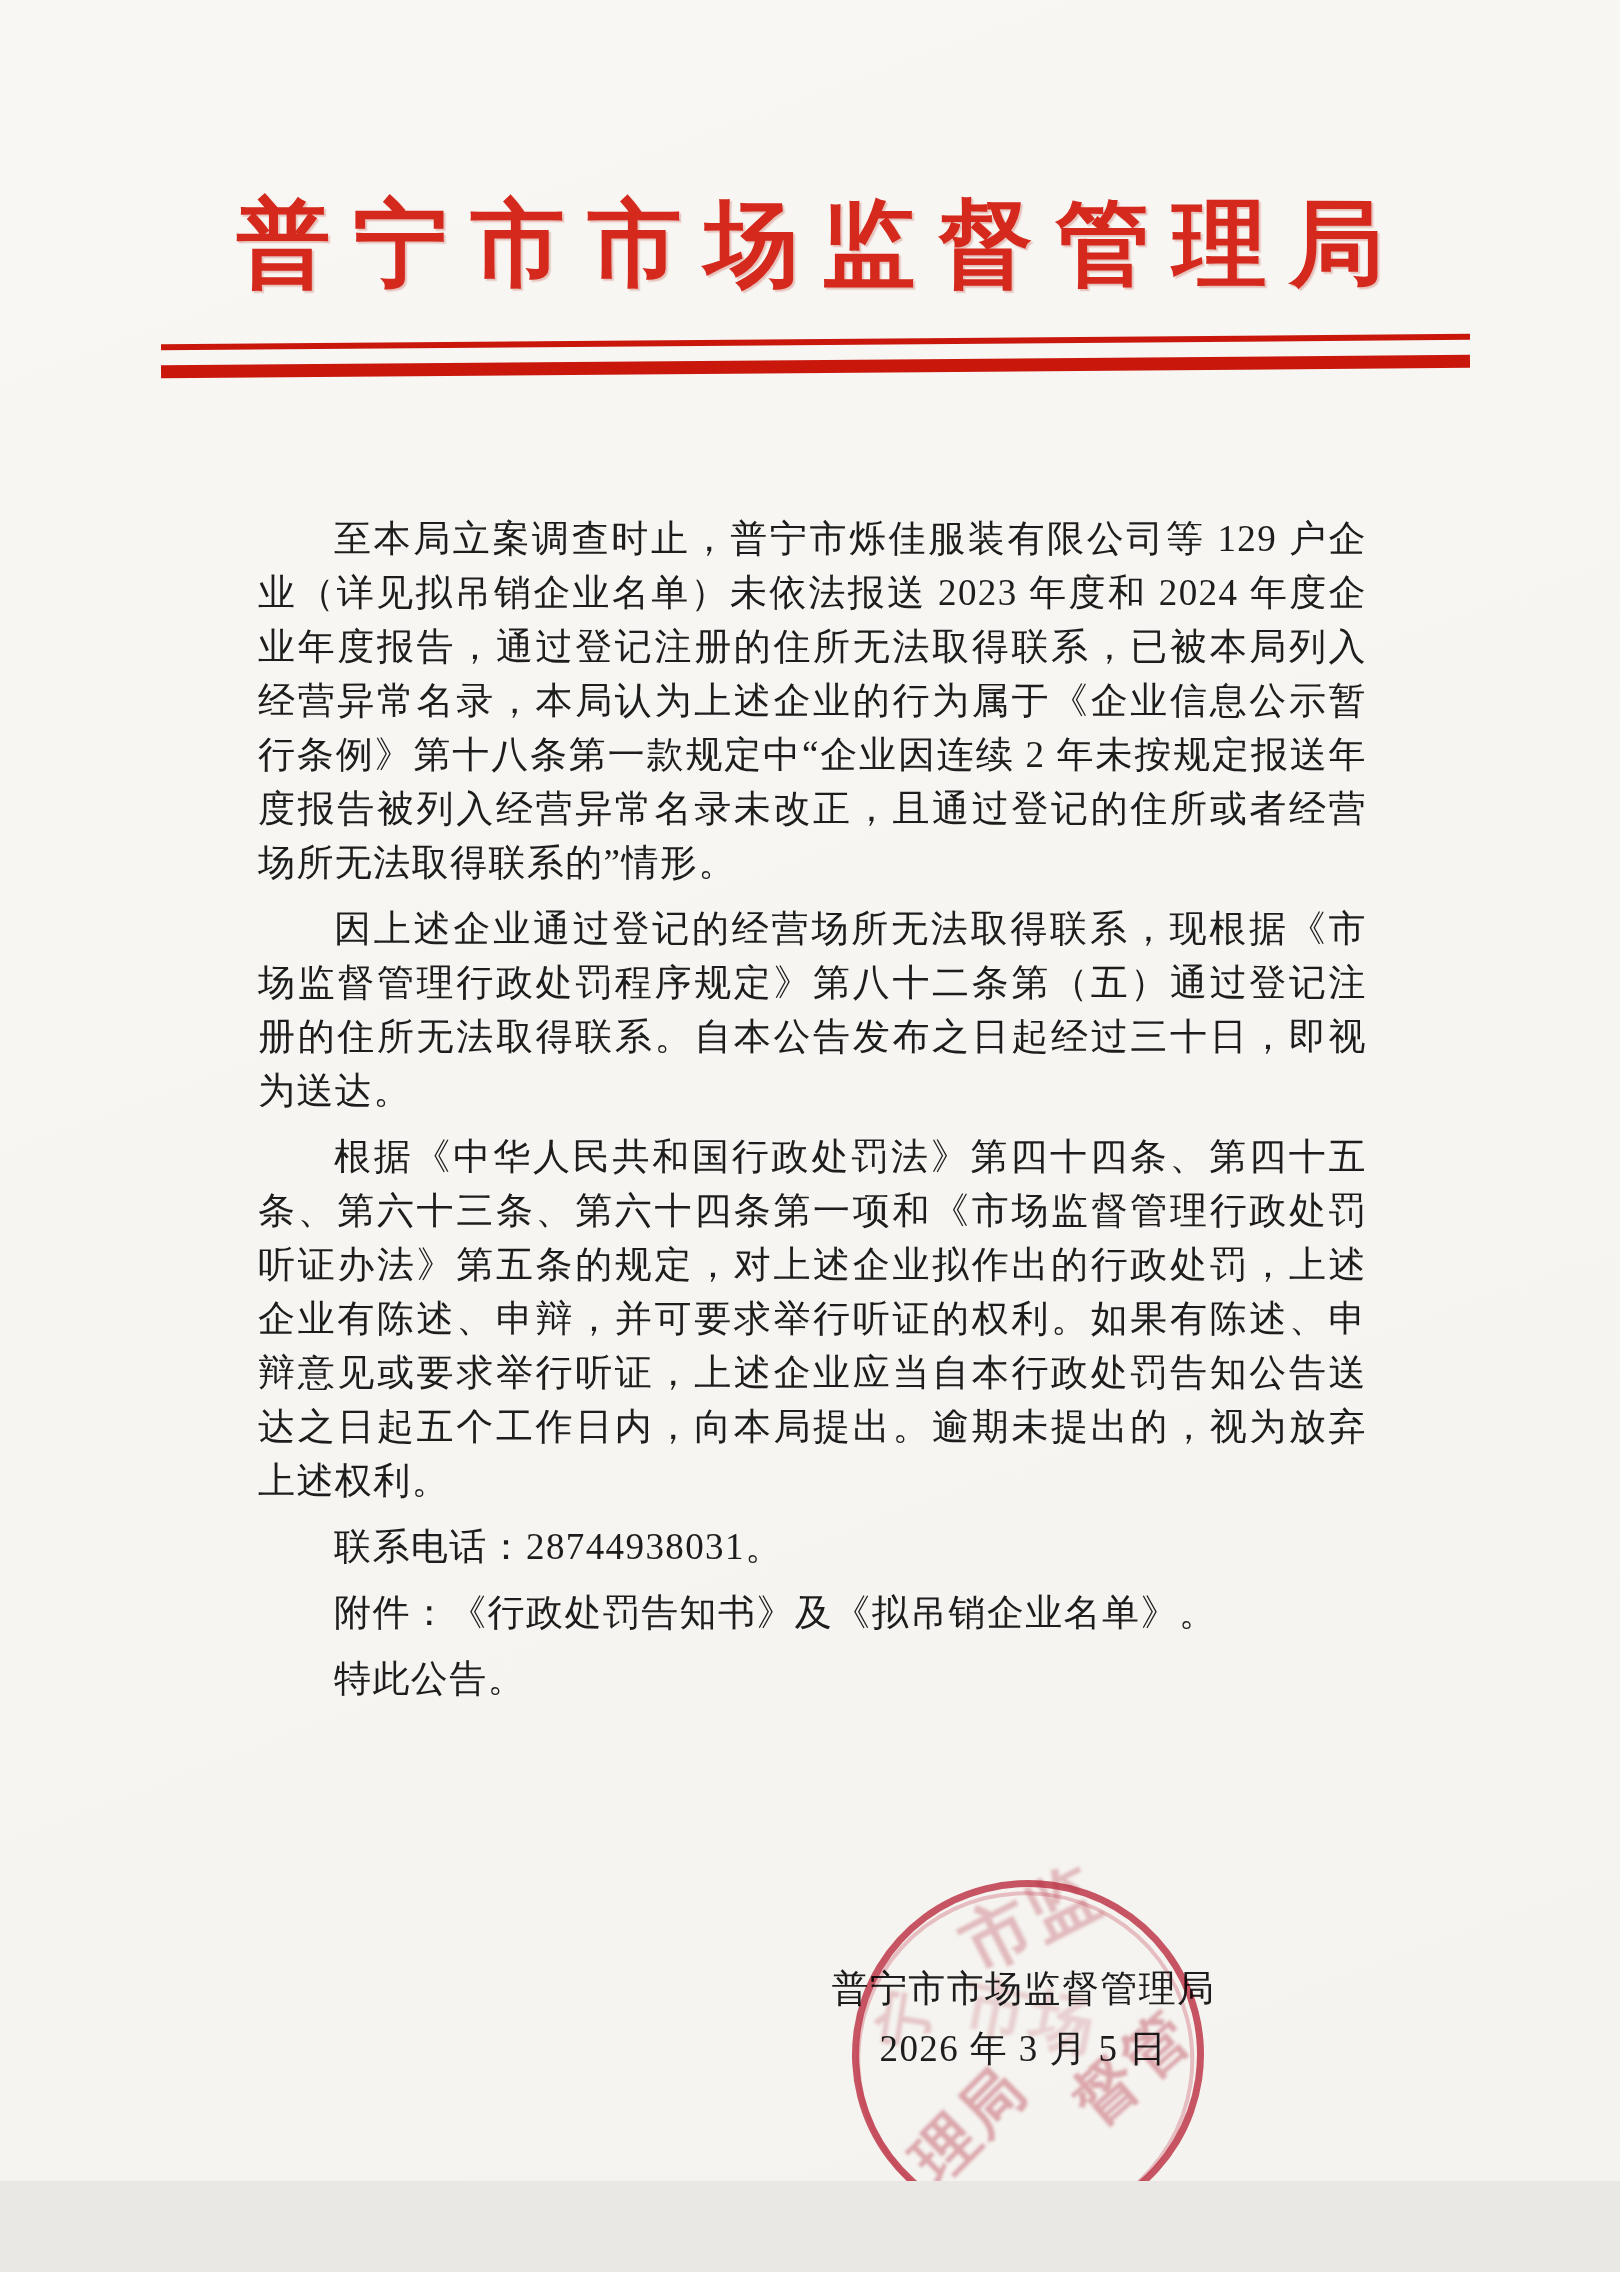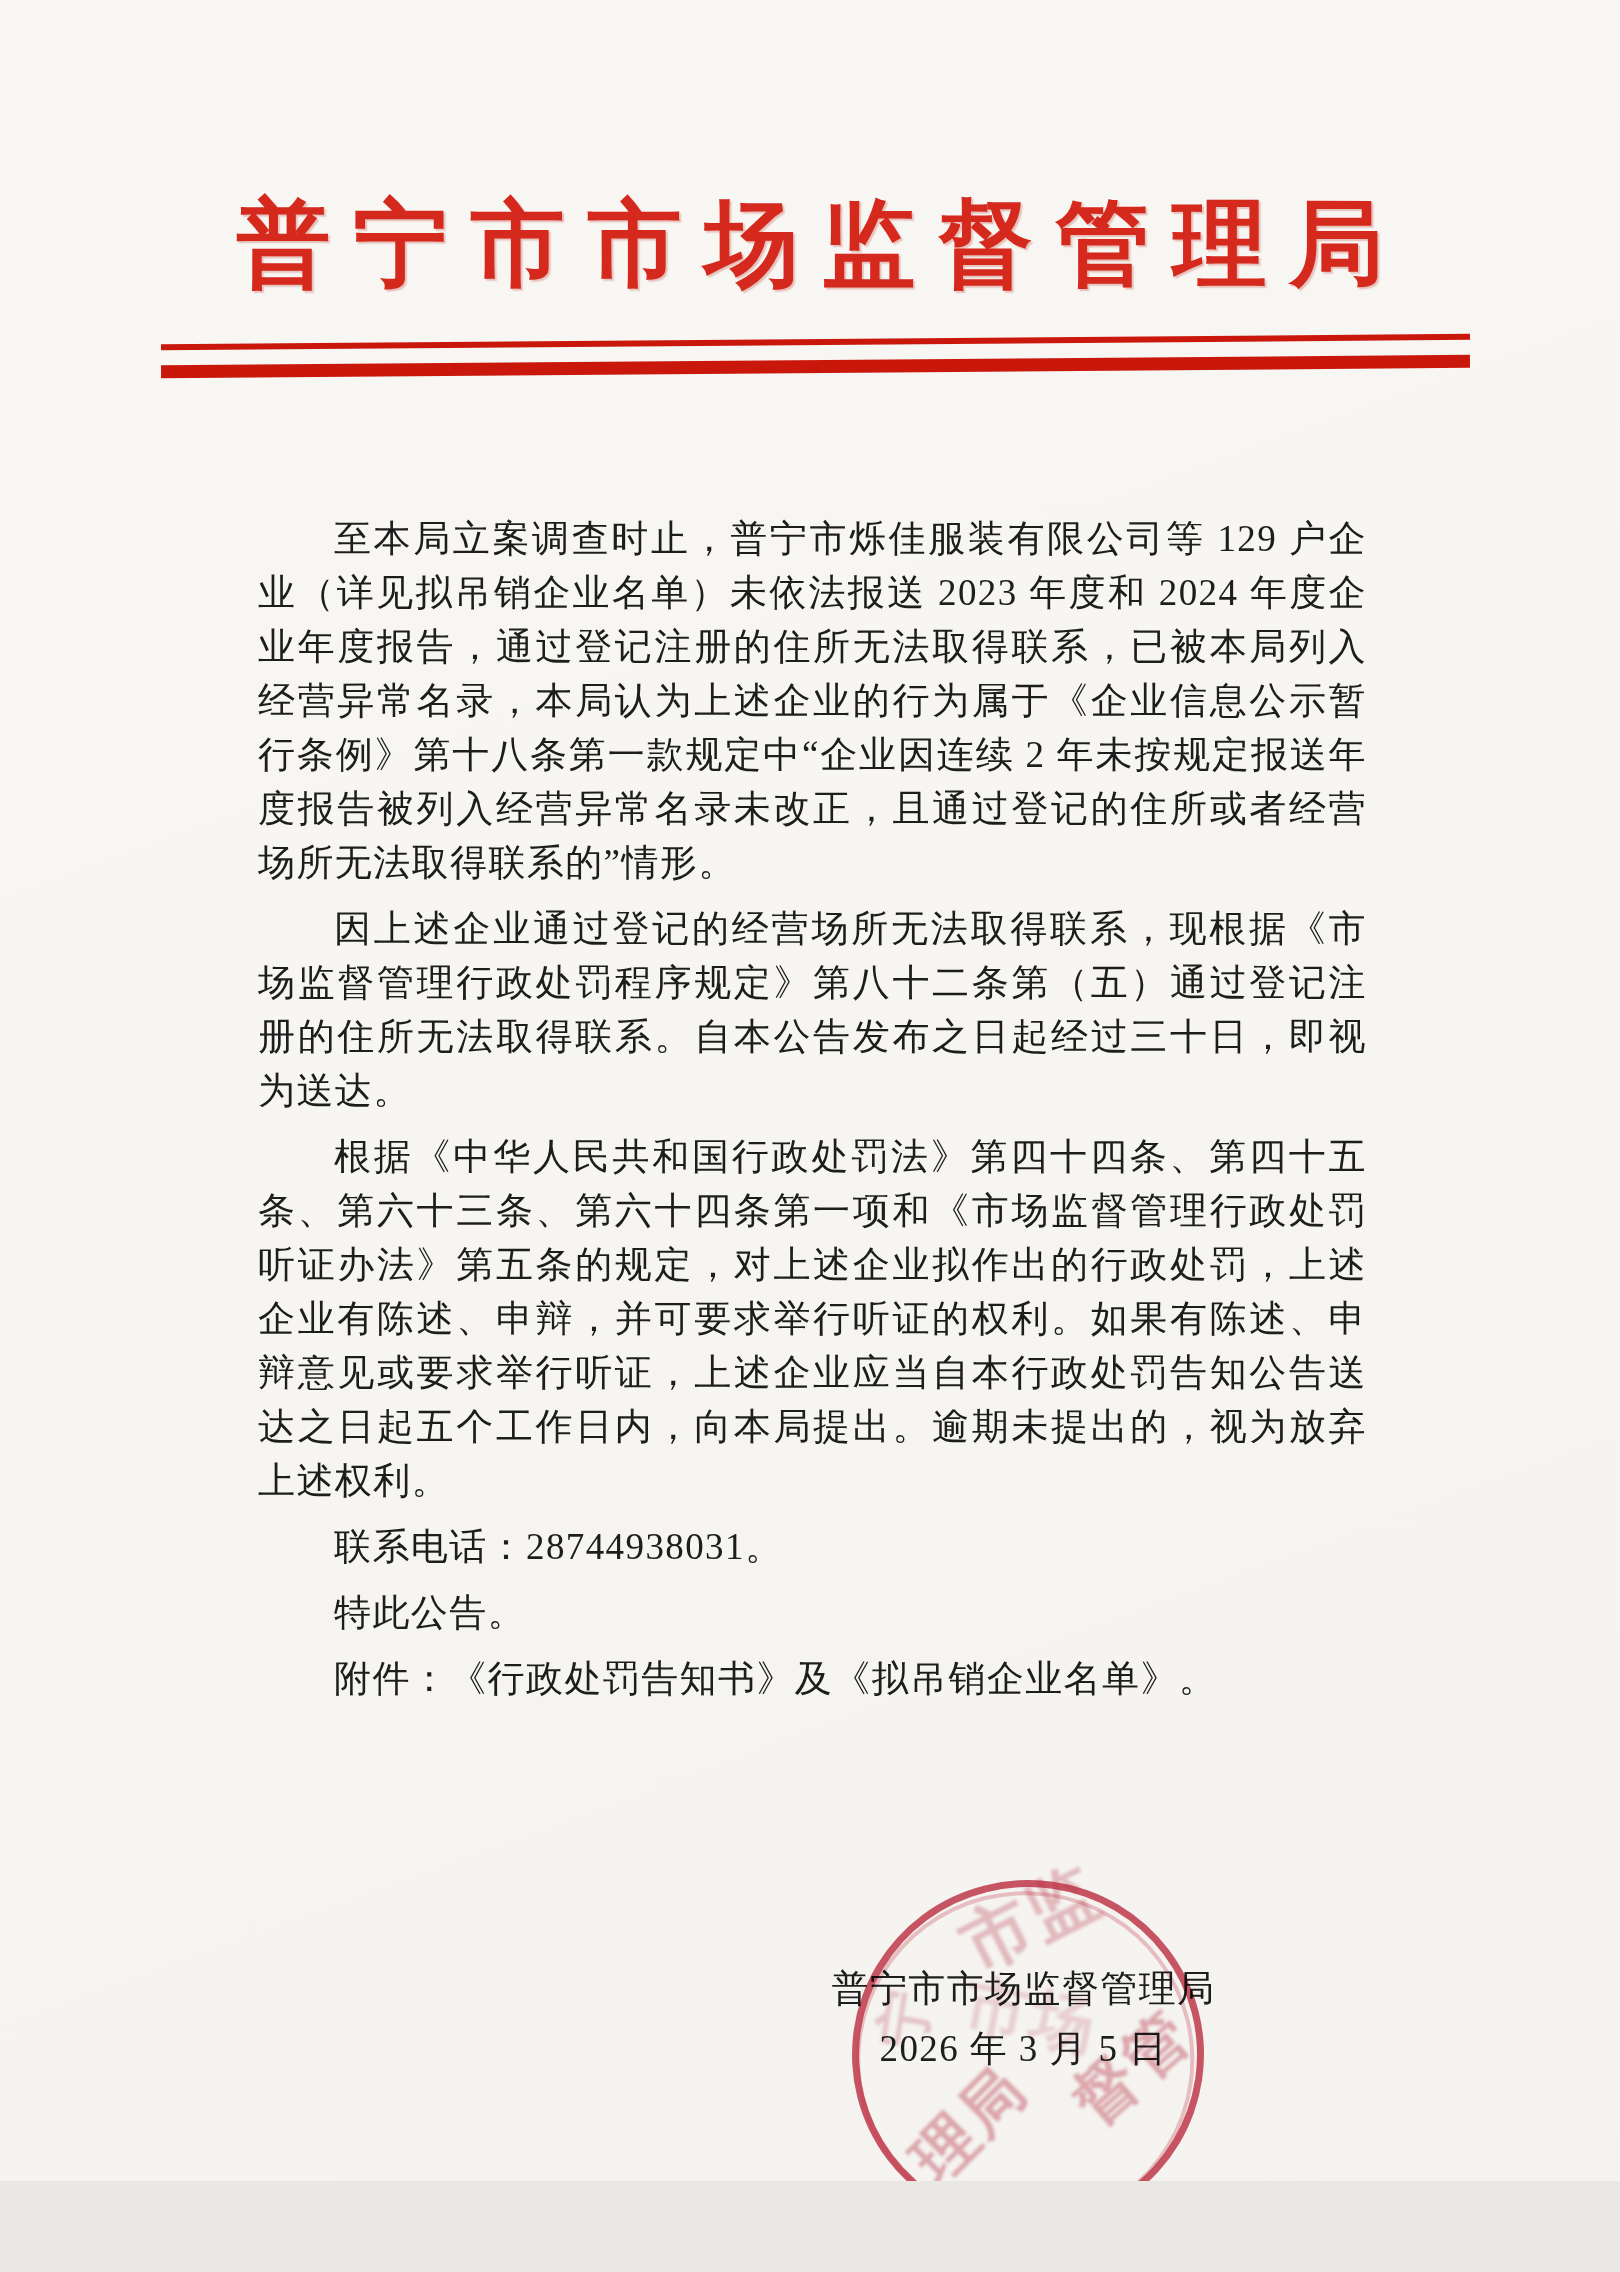--- a/index.html
+++ b/index.html
@@ -143,22 +143,22 @@
 
   <div class="rule rule-thin"></div>
   <div class="rule rule-thick"></div>
 
 
   <div class="doc-body">
     <p>至本局立案调查时止，普宁市烁佳服装有限公司等 129 户企业（详见拟吊销企业名单）未依法报送 2023 年度和 2024 年度企业年度报告，通过登记注册的住所无法取得联系，已被本局列入经营异常名录，本局认为上述企业的行为属于《企业信息公示暂行条例》第十八条第一款规定中“企业因连续 2 年未按规定报送年度报告被列入经营异常名录未改正，且通过登记的住所或者经营场所无法取得联系的”情形。</p>
     <p>因上述企业通过登记的经营场所无法取得联系，现根据《市场监督管理行政处罚程序规定》第八十二条第（五）通过登记注册的住所无法取得联系。自本公告发布之日起经过三十日，即视为送达。</p>
     <p>根据《中华人民共和国行政处罚法》第四十四条、第四十五条、第六十三条、第六十四条第一项和《市场监督管理行政处罚听证办法》第五条的规定，对上述企业拟作出的行政处罚，上述企业有陈述、申辩，并可要求举行听证的权利。如果有陈述、申辩意见或要求举行听证，上述企业应当自本行政处罚告知公告送达之日起五个工作日内，向本局提出。逾期未提出的，视为放弃上述权利。</p>
     <p class="single-line">联系电话：28744938031。</p>
+    <p class="single-line">附件：《行政处罚告知书》及《拟吊销企业名单》。</p>
     <p class="single-line">特此公告。</p>
-    <p class="single-line">附件：《行政处罚告知书》及《拟吊销企业名单》。</p>
   </div>
 
   <div class="signature-agency">普宁市市场监督管理局</div>
   <div class="signature-date">2026 年 3 月 5 日</div>
 
   <div class="seal">
     <span class="ghost ghost-1">市监</span>
     <span class="ghost ghost-2">督管</span>
     <span class="ghost ghost-3">理局</span>
     <span class="ghost ghost-4">宁</span>

